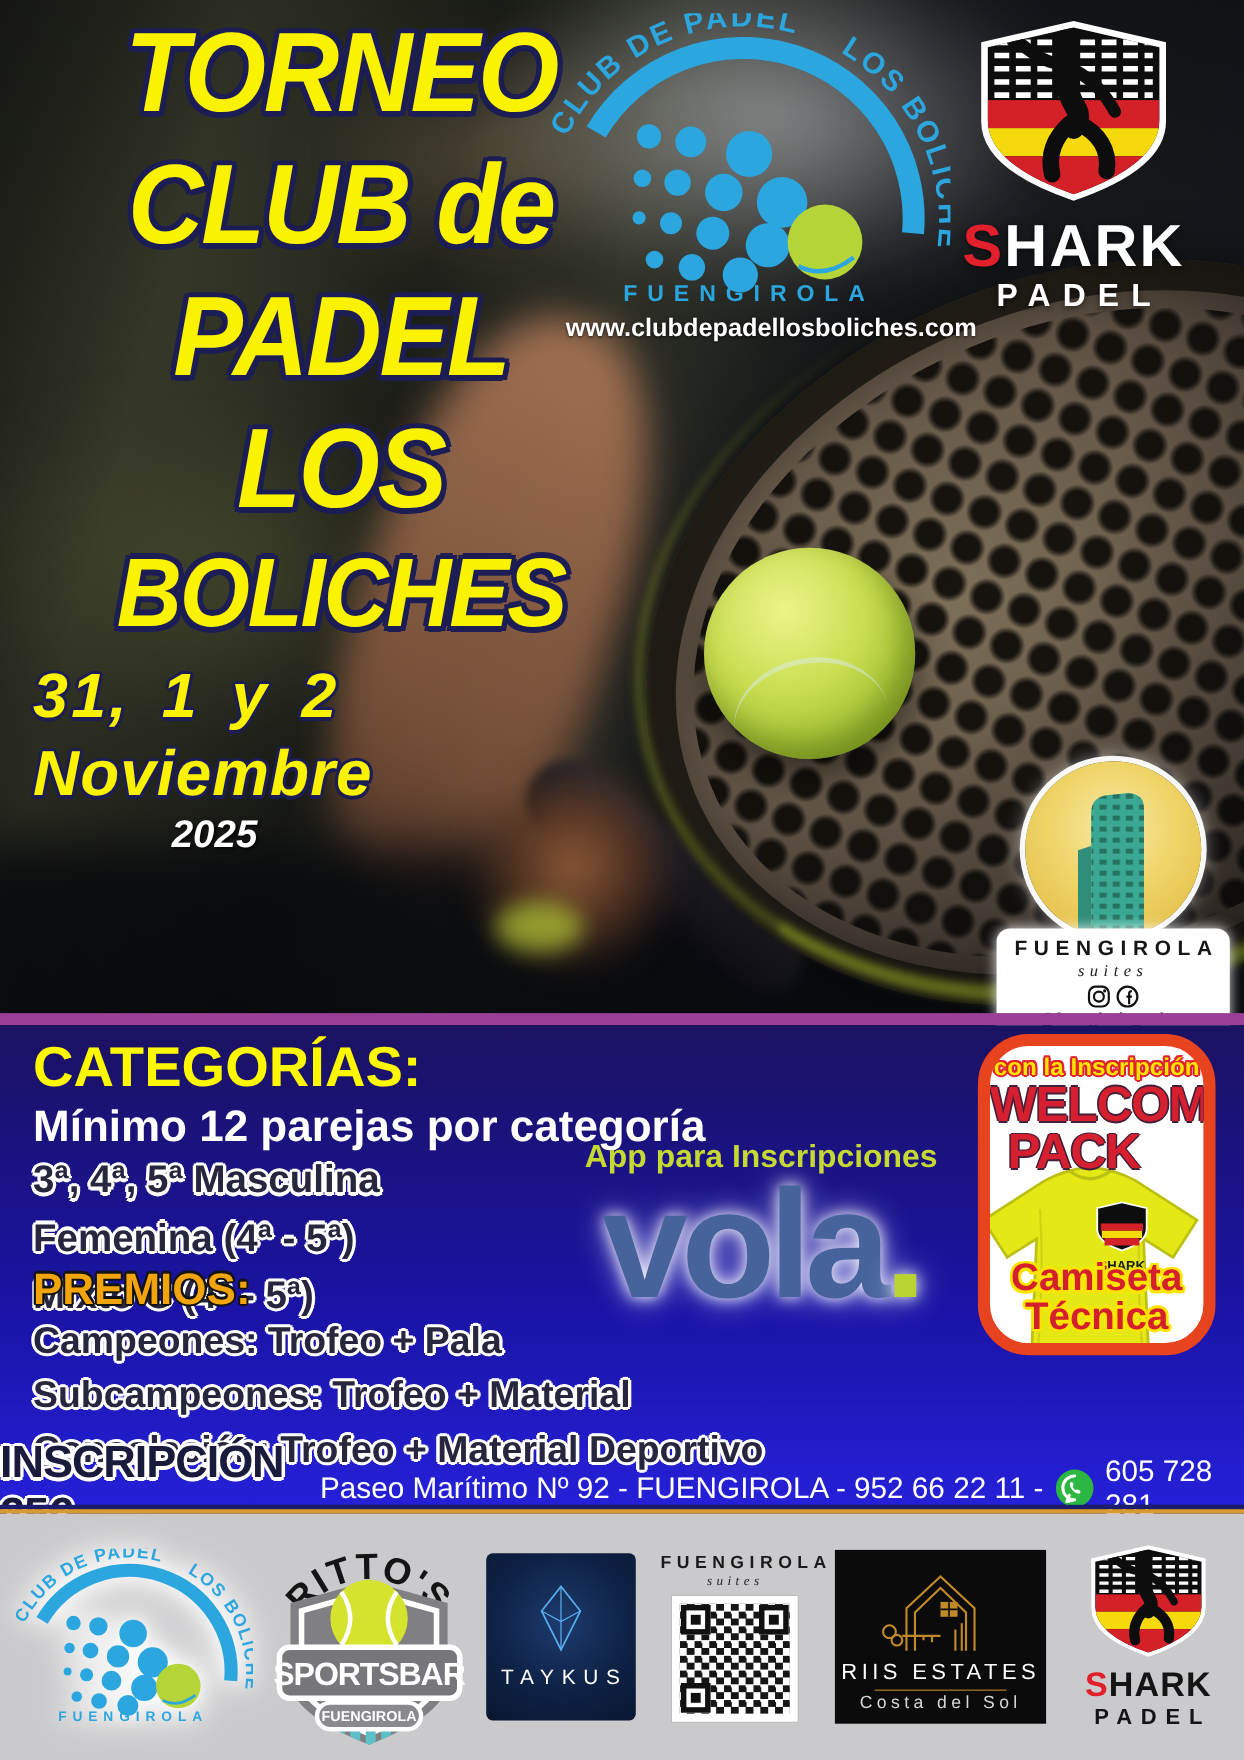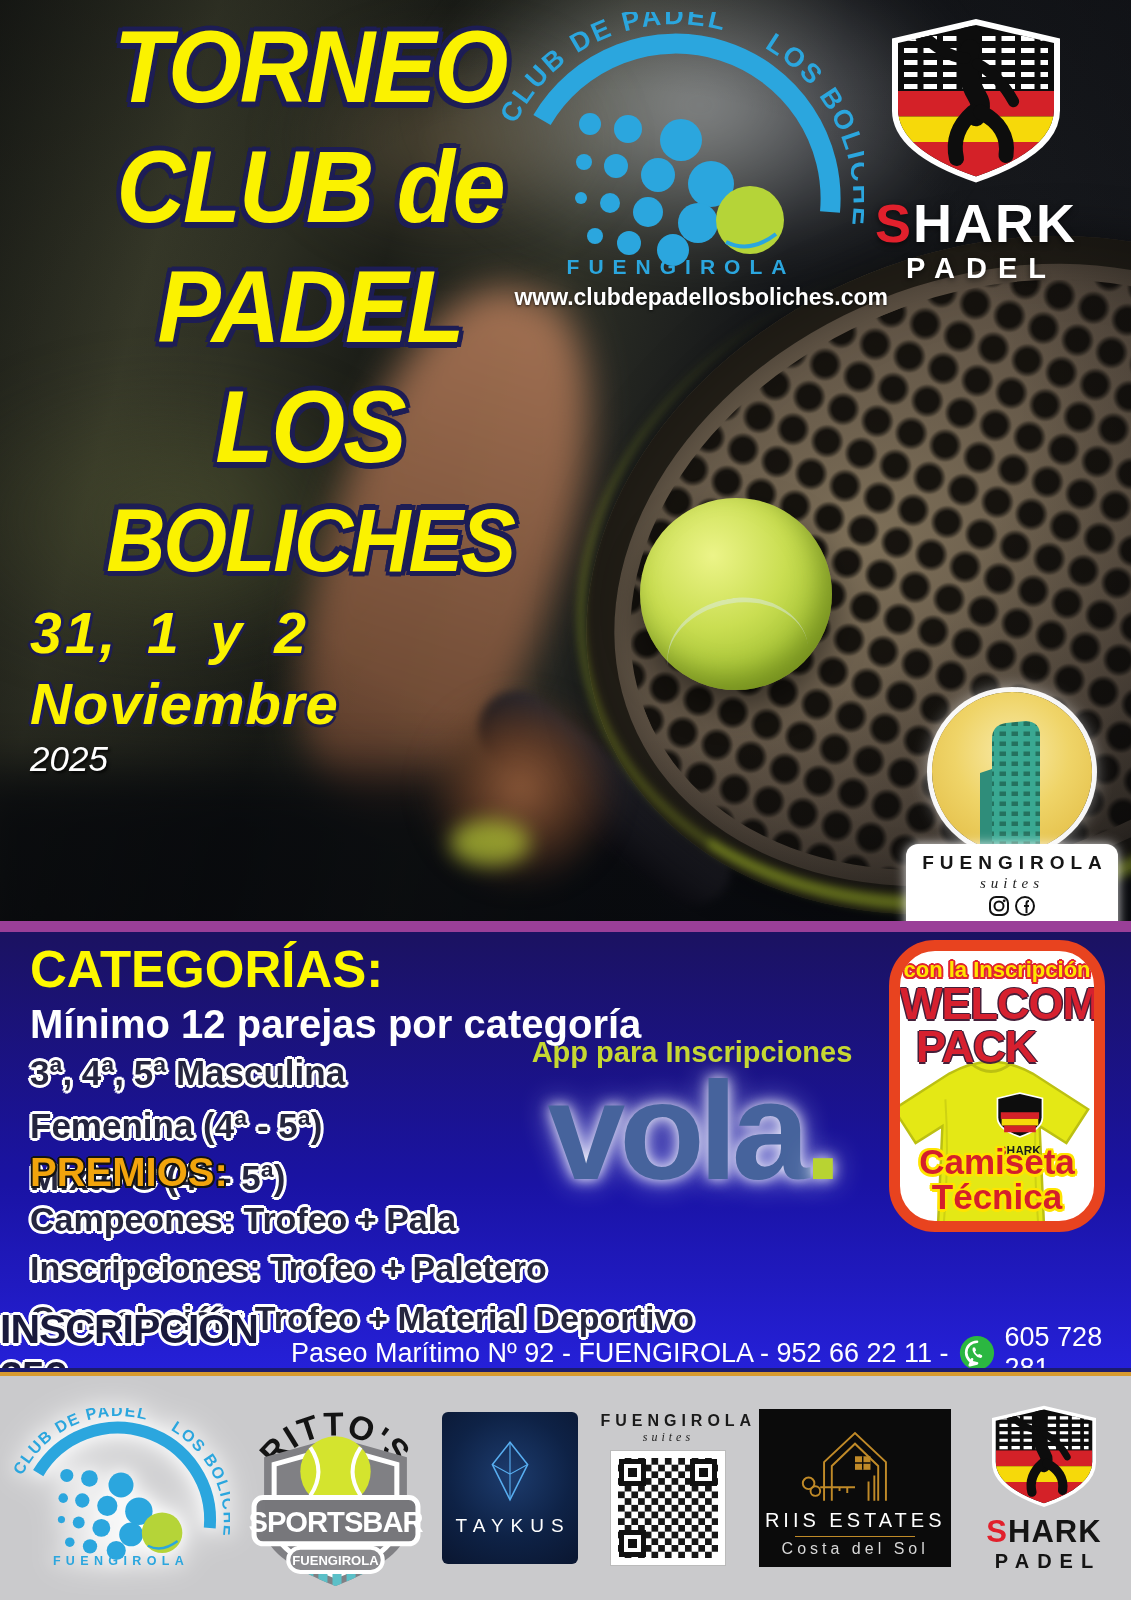--- a/index.html
+++ b/index.html
@@ -54,21 +54,21 @@
 
   
   .title { position:absolute; left:92px; top:16px; width:436px; text-align:center; }
   .title-line { font-weight:bold; font-style:italic; color:#fbf200; letter-spacing:-2px;
     line-height:1.0; margin-bottom:25px; transform:scaleY(1.08); transform-origin:center top; }
   .tl-0,.tl-1,.tl-2,.tl-3 { font-size:95px; }
   .tl-4 { font-size:82px; }
   .date { position:absolute; left:30px; top:600px; width:340px; }
   .date-l1 { font-size:57px; font-weight:bold; font-style:italic; color:#fbf200; word-spacing:10px; letter-spacing:3px; }
   .date-l2 { font-size:58px; font-weight:bold; font-style:italic; color:#fbf200; letter-spacing:1px; margin-top:4px; }
-  .date-year { font-size:35px; font-weight:normal; font-style:italic; color:#ffffff; text-align:left; width:330px; margin-top:2px;
+  .date-year { font-size:35px; font-weight:bold; font-style:italic; color:#ffffff; text-align:center; width:330px; margin-top:2px;
     text-shadow:2px 2px 3px rgba(0,0,0,.8); }
 
   
   .club-logo-top { position:absolute; left:498px; top:12px; width:366px; height:266px; }
   .club-logo-top svg, .club-logo-footer svg { width:100%; height:100%; display:block; }
   .website { position:absolute; left:468px; top:284px; width:420px; text-align:right;
     color:#fff; font-size:23px; font-weight:bold; text-shadow:0 1px 3px rgba(0,0,0,.7); }
 
   
   .shark-top { position:absolute; left:872px; top:16px; width:208px; text-align:center; }
@@ -299,21 +299,21 @@
     <div class="cats">
       <div class="cats-h">CATEGORÍAS:</div>
       <div class="cats-sub">Mínimo 12 parejas por categoría</div>
       <div class="cat-item ol-white-md">3ª, 4ª, 5ª Masculina</div>
       <div class="cat-item ol-white-md">Femenina  (4ª - 5ª)</div>
       <div class="cat-item ol-white-md">Mixto C (4ª - 5ª)</div>
     </div>
     <div class="premios">
       <div class="premios-h ol-black-sm">PREMIOS:</div>
       <div class="premio-item ol-white-md">Campeones: Trofeo + Pala</div>
-      <div class="premio-item ol-white-md">Inscripciones: Trofeo + Paletero</div>
+      <div class="premio-item ol-white-md">Subcampeones: Trofeo + Material</div>
       <div class="premio-item ol-white-md">Consolación: Trofeo + Material Deportivo</div>
     </div>
 
     <div class="app">
       <div class="app-label">App para Inscripciones</div>
       <div class="app-brand"><span>vola</span><span class="dot">.</span></div>
     </div>
 
     <div class="pack">
       <div class="pack-tag ol-red-sm">con la Inscripción</div>

